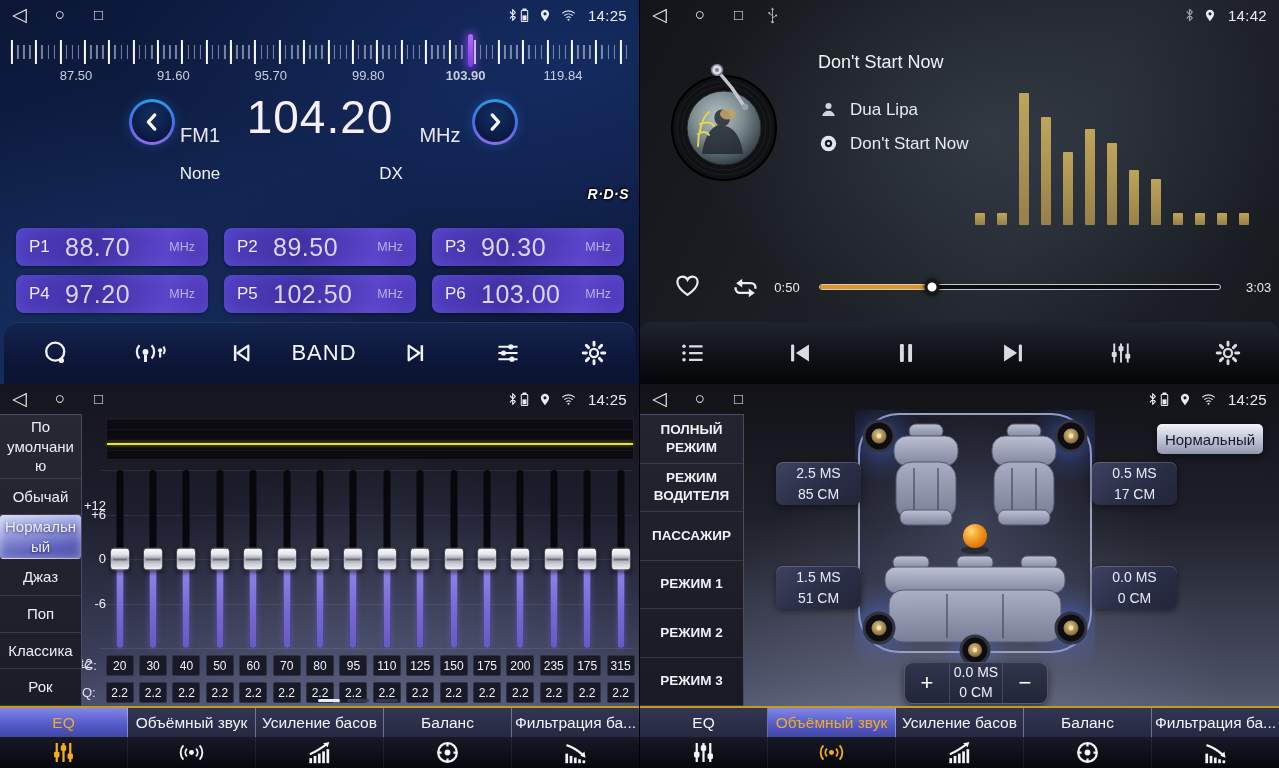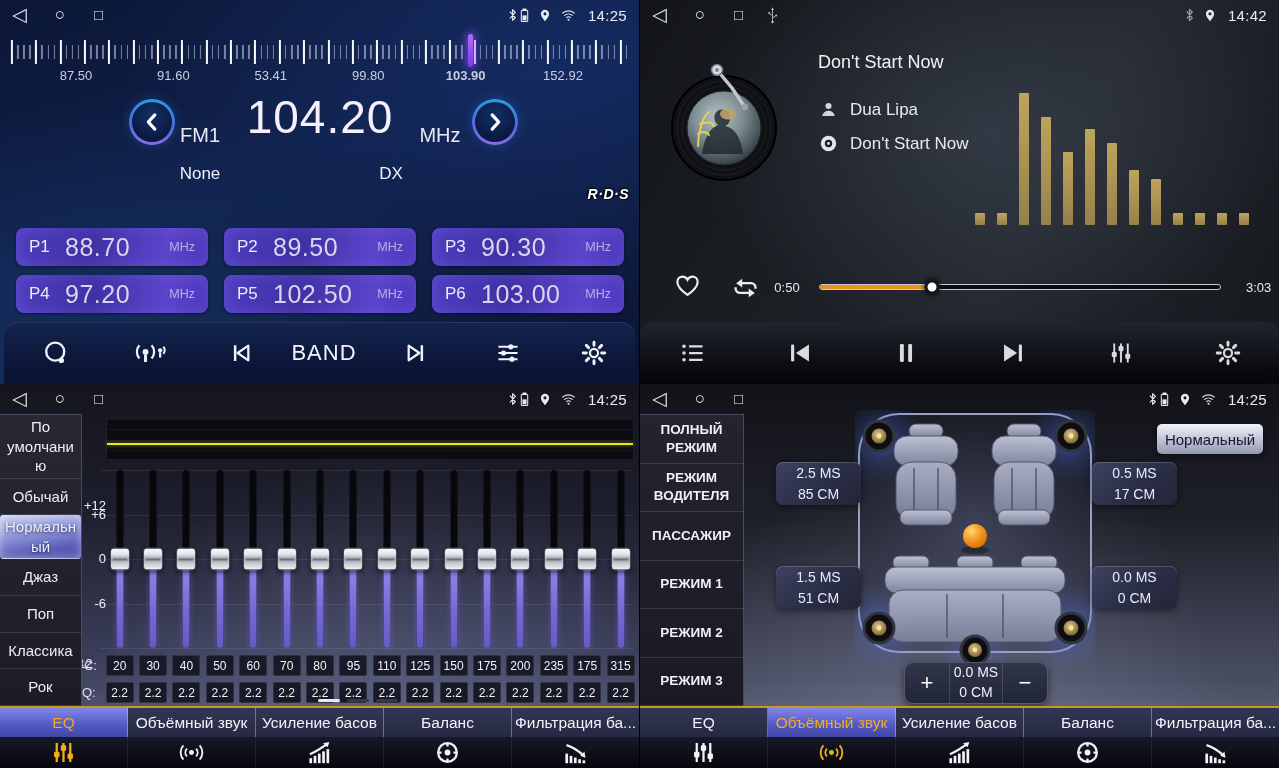--- a/index.html
+++ b/index.html
@@ -328,24 +328,24 @@
       <span class="sb-time">14:25</span>
     </div>
   </div>
 
   <div class="abs" id="radio-scale">
     <div class="ticks-minor"></div>
     <div class="ticks-major"></div>
     <div id="radio-scale-labels">
         <span class="scale-label" style="left: 76px;">87.50</span>
         <span class="scale-label" style="left: 173.4px;">91.60</span>
-        <span class="scale-label" style="left: 270.8px;">53.41</span>
+        <span class="scale-label" style="left: 270.8px;">95.70</span>
         <span class="scale-label" style="left: 368.2px;">99.80</span>
         <span class="scale-label" style="left: 465.6px; font-weight: bold;">103.90</span>
-        <span class="scale-label" style="left: 563px;">152.92</span>
+        <span class="scale-label" style="left: 563px;">119.84</span>
       </div>
     <div id="tuner-indicator" style="left: calc(73.5% - 2px);"></div>
   </div>
 
   <div class="seek-btn" id="seek-down">
     <svg width="26" height="26" viewBox="0 0 24 24">
         <use href="#i-chev-l"></use>
       </svg>
   </div>
   <span class="abs" id="radio-band-label">FM1</span>

